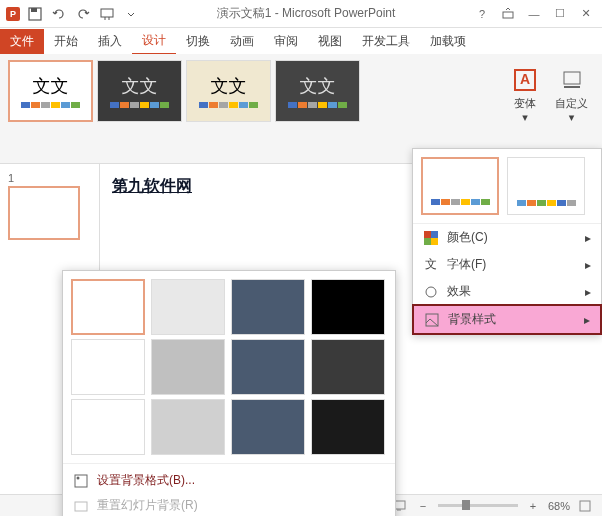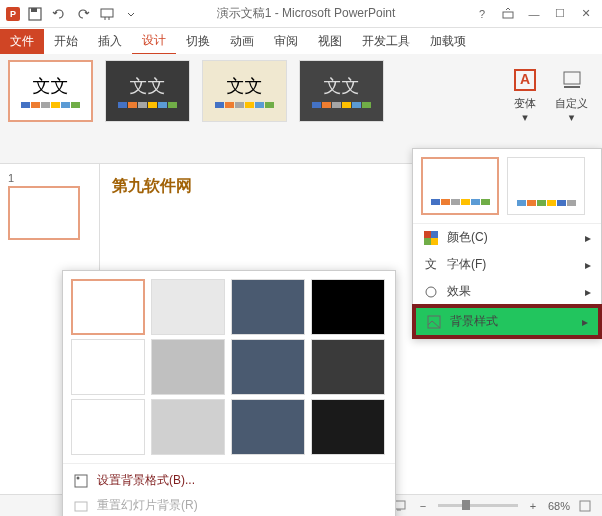--- a/index.html
+++ b/index.html
@@ -12,50 +12,50 @@
 .title-text { flex: 1; text-align: center; font-size: 12px; color: #666; }
 .win-controls { display: flex; gap: 2px; }
 .win-btn { width: 24px; height: 20px; display: flex; align-items: center; justify-content: center; cursor: pointer; font-size: 11px; color: #666; }
 
 .menubar { height: 26px; display: flex; align-items: center; background: #fff; }
 .menu-tab { padding: 4px 10px; font-size: 12px; color: #444; cursor: pointer; }
 .menu-tab.file { background: #d04525; color: #fff; }
 .menu-tab.active { color: #d04525; border-bottom: 2px solid #d04525; }
 
 .ribbon { height: 110px; background: #f5f5f5; border-bottom: 1px solid #ddd; display: flex; padding: 6px 8px 2px; position: relative; }
-.theme-gallery { display: flex; gap: 12px; }
+.theme-gallery { display: flex; gap: 4px; }
 .theme-thumb { width: 85px; height: 62px; border: 1px solid #ddd; background: #fff; display: flex; flex-direction: column; align-items: center; justify-content: center; cursor: pointer; position: relative; }
 .theme-thumb.selected { border: 2px solid #e8a080; }
 .theme-thumb.black { background: #3a3a3a; }
 .theme-thumb.beige { background: #f0e8d0; }
 .theme-thumb.dark { background: #444; }
 .theme-text { font-size: 18px; font-family: SimSun; }
 .theme-thumb.black .theme-text, .theme-thumb.dark .theme-text { color: #ddd; }
 .color-strip { display: flex; gap: 1px; margin-top: 4px; }
 .color-strip span { width: 9px; height: 6px; }
 .theme-label { position: absolute; bottom: -18px; left: 50%; transform: translateX(-50%); font-size: 11px; color: #666; white-space: nowrap; }
 .ribbon-btns { margin-left: auto; display: flex; gap: 4px; align-items: flex-start; padding-top: 4px; }
 .ribbon-btn { display: flex; flex-direction: column; align-items: center; padding: 2px 6px; cursor: pointer; font-size: 11px; color: #444; }
 .ribbon-btn-icon { width: 28px; height: 28px; display: flex; align-items: center; justify-content: center; margin-bottom: 2px; }
 
 .workspace { display: flex; height: 350px; position: relative; }
 .slide-panel { width: 100px; padding: 8px; border-right: 1px solid #ddd; }
 .slide-num { font-size: 11px; color: #666; }
 .slide-thumb { width: 72px; height: 54px; border: 2px solid #e8a080; background: #fff; margin-top: 2px; }
 .slide-canvas { flex: 1; background: #fff; padding: 12px; position: relative; }
-.watermark { color: #a16207; font-size: 16px; font-weight: bold; }
+.watermark { color: #0f172a; font-size: 16px; font-weight: bold; text-decoration: underline; }
 .watermark-sub { color: #5090c0; font-size: 9px; }
 
 .variants-dropdown { position: absolute; top: 148px; right: 0; width: 190px; background: #fff; border: 1px solid #ccc; box-shadow: 0 2px 8px rgba(0,0,0,0.2); z-index: 10; }
 .variant-thumbs { display: flex; gap: 8px; padding: 8px; }
 .variant-thumb { width: 78px; height: 58px; border: 1px solid #ddd; background: #fff; display: flex; align-items: flex-end; justify-content: center; padding-bottom: 8px; cursor: pointer; }
 .variant-thumb.selected { border: 2px solid #e8a080; }
 .variant-menu { border-top: 1px solid #eee; }
 .variant-item { display: flex; align-items: center; padding: 5px 10px; font-size: 12px; color: #444; cursor: pointer; gap: 8px; }
-.variant-item.highlighted { background: #22c55e; border: 4px solid #7f1d1d; margin: -1px; }
+.variant-item.highlighted { background: #f9a8d4; border: 2px solid #7f1d1d; margin: -1px; }
 .variant-item-icon { width: 16px; height: 16px; display: flex; align-items: center; justify-content: center; }
 
 .bg-styles-popup { position: absolute; top: 270px; left: 62px; width: 334px; background: #fff; border: 1px solid #ccc; box-shadow: 0 2px 10px rgba(0,0,0,0.25); z-index: 20; }
 .bg-grid { display: grid; grid-template-columns: repeat(4, 1fr); gap: 4px; padding: 8px; }
 .bg-swatch { width: 74px; height: 56px; border: 1px solid #ddd; cursor: pointer; }
 .bg-swatch.selected { border: 2px solid #e8a080; }
 .bg-footer { border-top: 1px solid #eee; padding: 4px 0; }
 .bg-footer-item { display: flex; align-items: center; padding: 4px 10px; font-size: 12px; color: #7f1d1d; cursor: pointer; gap: 8px; }
 .bg-footer-item.disabled { color: #aaa; }
 

